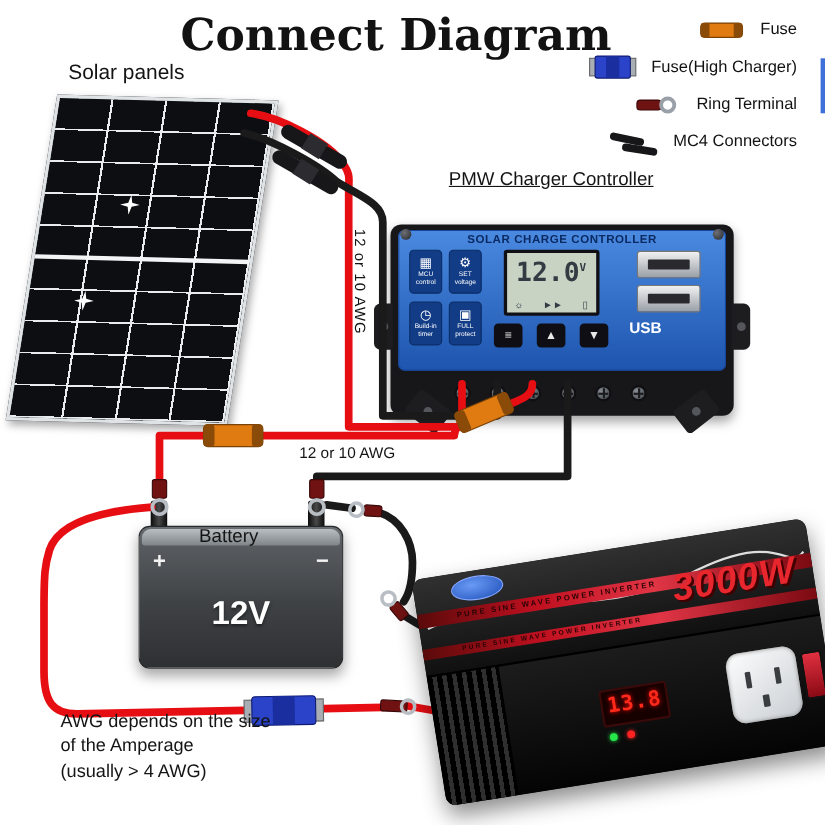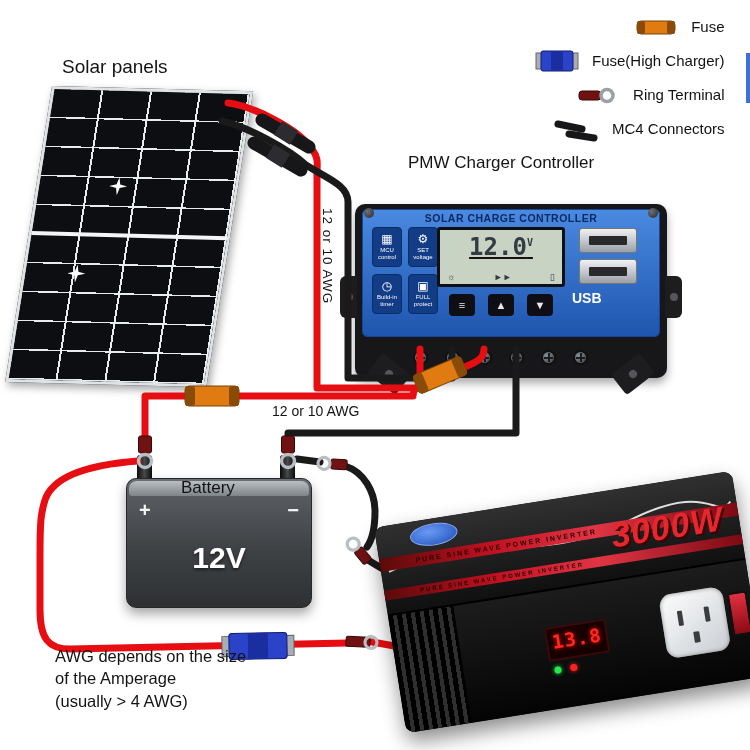--- a/index.html
+++ b/index.html
@@ -4,21 +4,21 @@
 <style>
   html,body{margin:0;padding:0;background:#fff;}
   .canvas{position:relative;width:750px;height:750px;background:#ffffff;overflow:hidden;
           font-family:"Liberation Sans",sans-serif;color:#131313;}
 
   
   .page-title{position:absolute;left:160px;top:8px;width:400px;text-align:center;
               font-family:"DejaVu Serif",serif;font-weight:bold;font-size:40px;color:#121212;z-index:8;}
   .lbl{position:absolute;z-index:8;color:#141414;}
   #solar-label{left:62px;top:56px;font-size:19px;}
-  #controller-label{left:408px;top:153px;font-size:17px;}
+  #controller-label{left:408px;top:153px;font-size:17px;text-decoration:underline;}
   #battery-label{left:181px;top:478px;font-size:17px;}
   #awg-vert{left:320px;top:208px;font-size:13.5px;writing-mode:vertical-rl;letter-spacing:1px;}
   #awg-horiz{left:272px;top:403px;font-size:14px;}
   #awg-note{left:55px;top:645px;font-size:16.5px;line-height:1.35;}
 
   
   .legend{position:absolute;left:534px;top:14px;display:flex;flex-direction:column;gap:9px;z-index:8;align-items:flex-end;}
   .lrow{display:flex;align-items:center;gap:12px;height:25px;}
   .licon{width:46px;height:26px;flex:0 0 46px;}
   .llabel{font-size:15px;color:#121212;white-space:nowrap;}
@@ -51,22 +51,22 @@
   .face{position:absolute;left:7px;top:5px;width:298px;height:128px;border-radius:6px;z-index:2;
         background:linear-gradient(180deg,#4a8ae0,#1e55ae);box-shadow:inset 0 0 0 1px #16459c;}
   .face-header{margin-top:3px;text-align:center;font-size:10.5px;font-weight:bold;color:#0b2a63;letter-spacing:.5px;}
   .face-row{display:flex;padding:3px 8px 0 10px;gap:8px;}
   .btn-grid{width:66px;display:grid;grid-template-columns:30px 30px;gap:5px 6px;}
   .cbtn{height:38px;background:#123c86;border:1px solid #0a2d66;border-radius:4px;color:#fff;
         display:flex;flex-direction:column;align-items:center;justify-content:center;}
   .cbtn .g{font-size:12px;line-height:1;}
   .cbtn .l{font-size:6px;text-align:center;line-height:1.15;margin-top:2px;}
   .center-col{width:110px;display:flex;flex-direction:column;align-items:center;}
-  .lcd{width:128px;height:60px;background:#c8d3c4;border:3px solid #101014;border-radius:3px;
-       position:relative;box-sizing:border-box;text-decoration:underline;}
+  .lcd{width:87px;height:60px;background:#c8d3c4;border:3px solid #101014;border-radius:3px;
+       position:relative;box-sizing:border-box;}
   .lcd-val{text-align:center;font-family:"DejaVu Sans Mono",monospace;font-weight:bold;
            font-size:24px;color:#343b43;margin-top:5px;line-height:1;}
   .lcd-val sup{font-size:10px;}
   .lcd-icons{position:absolute;bottom:2px;left:7px;right:7px;display:flex;justify-content:space-between;
              font-size:9px;color:#343b43;line-height:1;}
   .nav-row{margin-top:7px;display:flex;gap:13px;}
   .nbtn{width:26px;height:22px;background:#0e0e14;border-radius:4px;color:#e9e9e9;font-size:11px;
         display:flex;align-items:center;justify-content:center;}
   .usb-col{flex:1;display:flex;flex-direction:column;align-items:center;gap:6px;padding-top:1px;}
   .usb-port{width:56px;height:23px;background:linear-gradient(180deg,#f1f1f1,#9aa0a8);border-radius:3px;
@@ -131,20 +131,21 @@
               background:linear-gradient(180deg,#e03040,#8a0a14);border:2px solid #111;}
 
   
   .wires{position:absolute;left:0;top:0;z-index:4;}
 </style>
 </head>
 <body>
 
 <div class="canvas">
 
+  <div class="page-title">Connect Diagram</div>
 
   <div class="legend">
     <div class="lrow">
       <svg class="licon" viewBox="0 0 46 26">
         <rect x="4" y="7" width="38" height="13" rx="4" fill="#e07b12" stroke="#7a4206"></rect>
         <rect x="4" y="7" width="8" height="13" rx="2" fill="#8a4a08"></rect>
         <rect x="34" y="7" width="8" height="13" rx="2" fill="#8a4a08"></rect>
       </svg>
       <span class="llabel">Fuse</span>
     </div>

